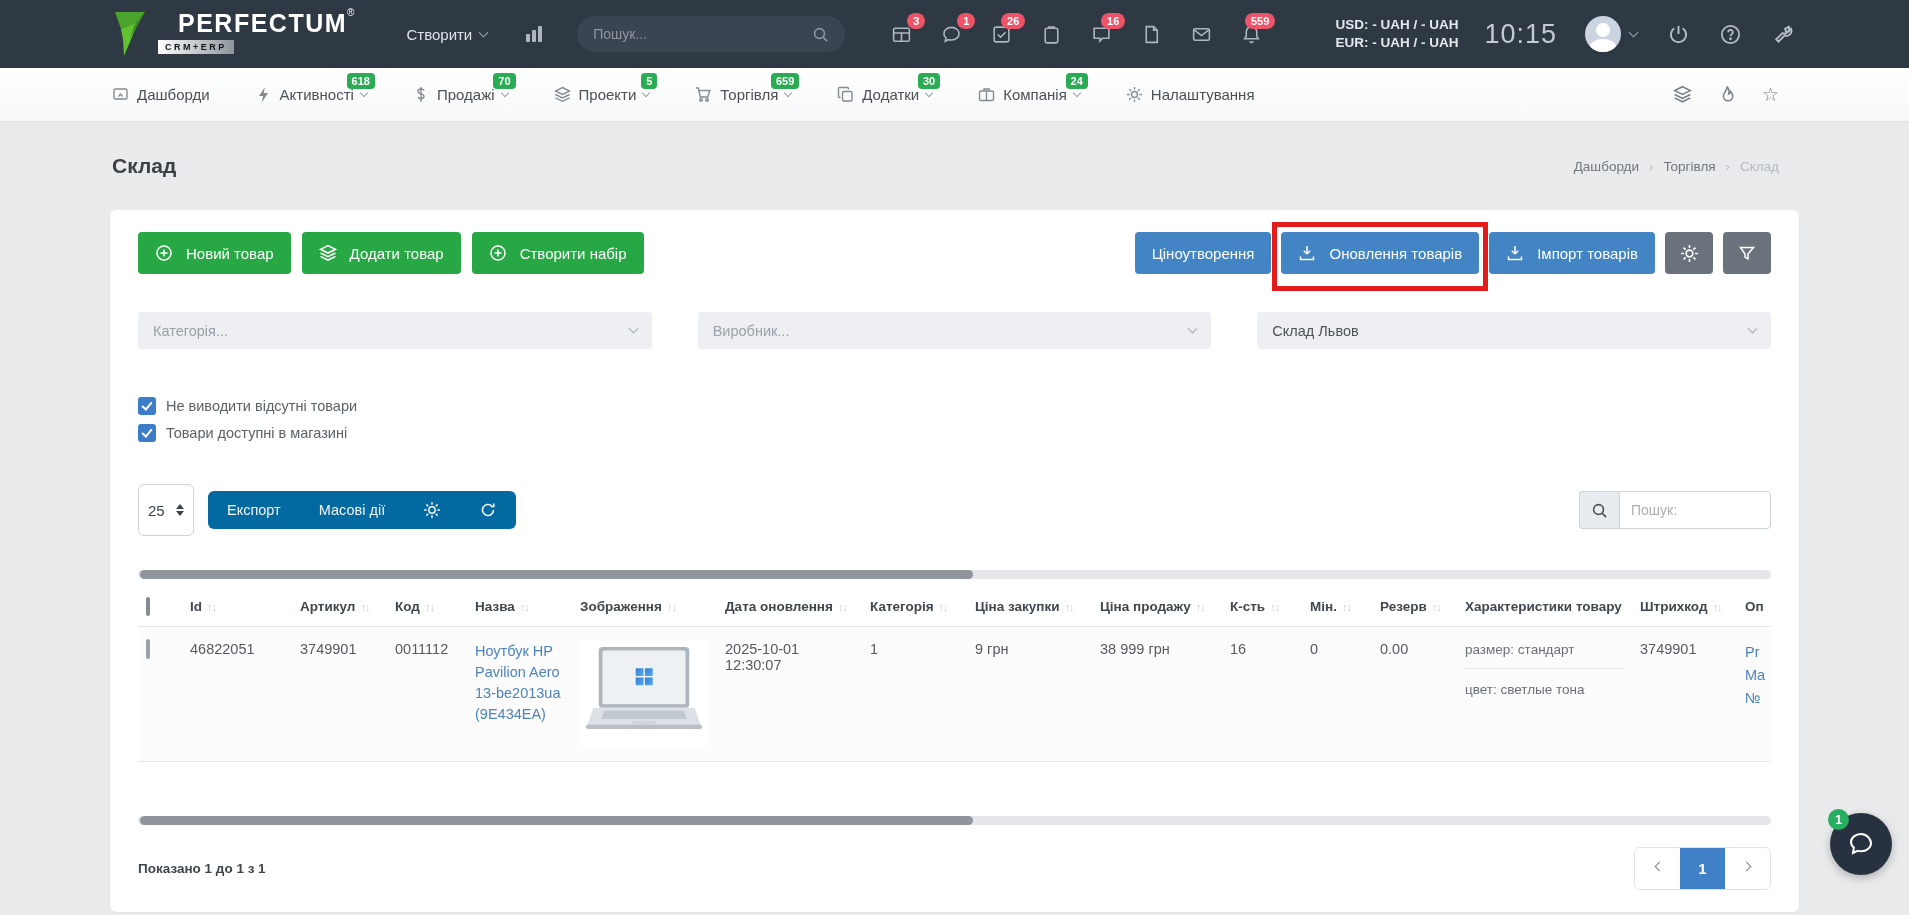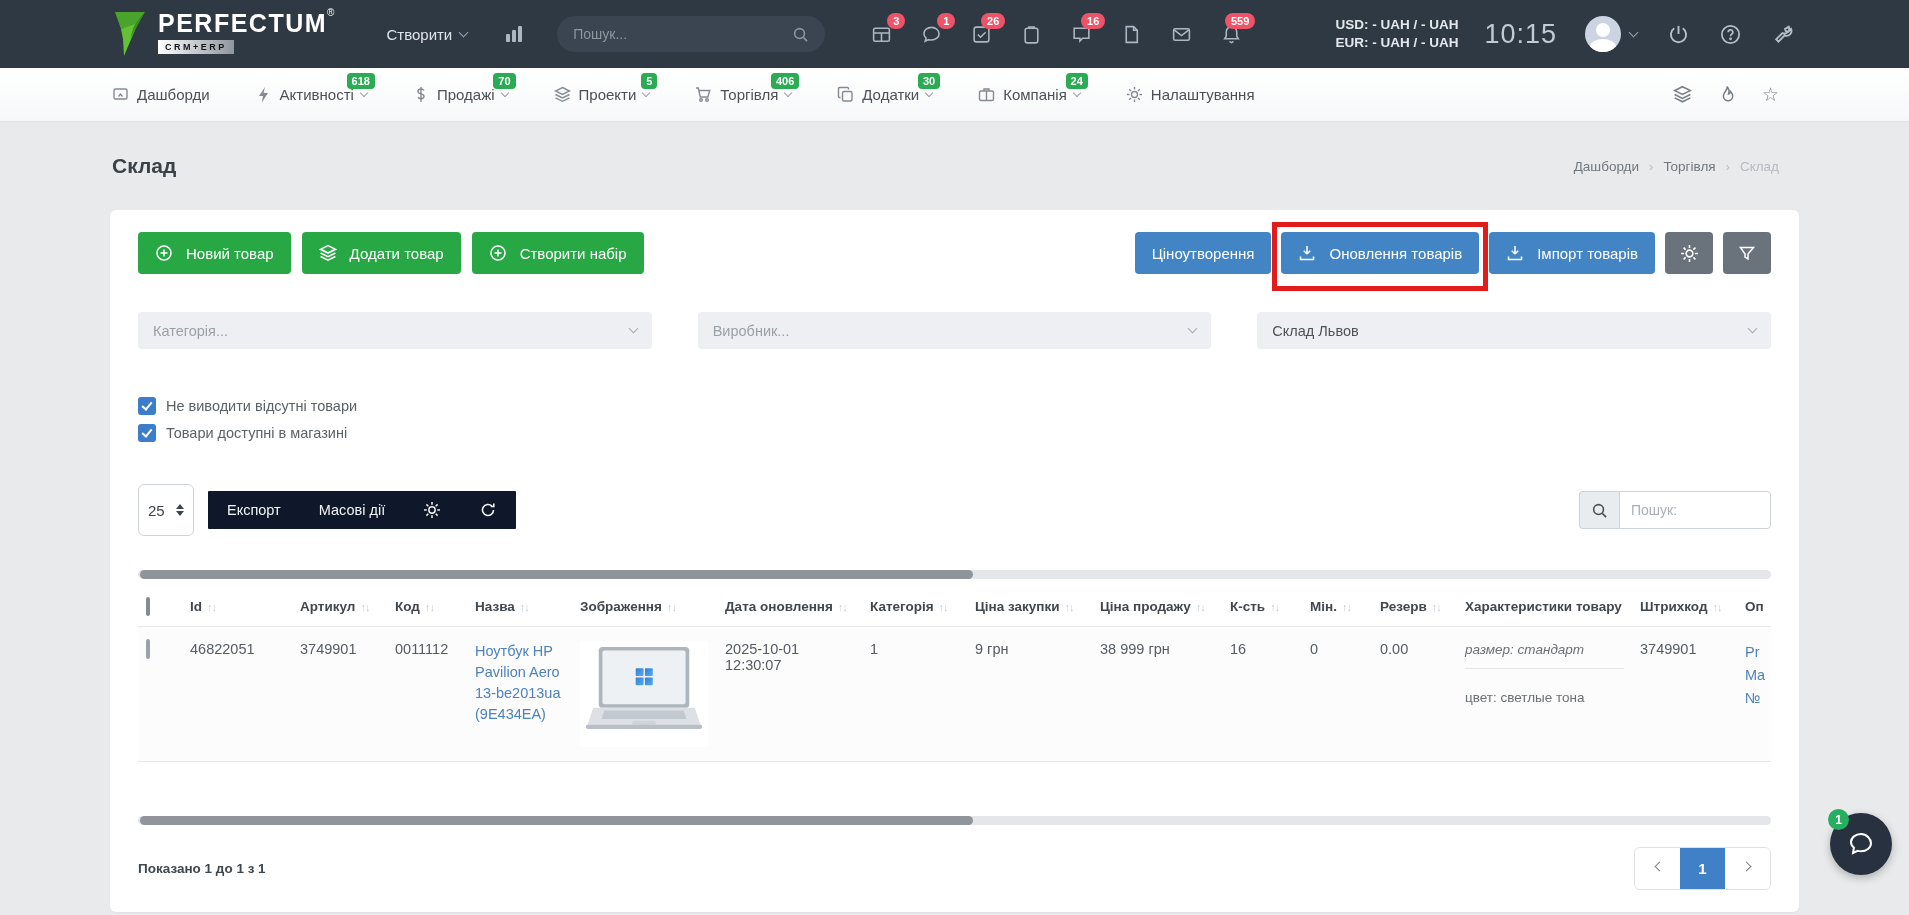--- a/index.html
+++ b/index.html
@@ -5,21 +5,21 @@
   * { margin:0; padding:0; box-sizing:border-box; }
   html,body { width:1909px; height:915px; overflow:hidden; background:#e9eaec;
     font-family:"Liberation Sans", sans-serif; }
   svg { display:block; }
 
   
   .topbar { height:68px; background:#2e3944; display:flex; align-items:center;
     padding:0 115px 0 112px; color:#cfd5dc; }
   .brand { display:flex; align-items:flex-start; gap:10px; margin-right:52px; }
   .brand-text { position:relative; }
-  .brand-name { color:#fff; font-weight:700; font-size:25px; letter-spacing:1.5px; line-height:1; }
+  .brand-name { color:#fff; font-weight:700; font-size:25px; letter-spacing:1.5px; line-height:1;margin-left:20px; }
   .brand-reg { color:#fff; font-size:10px; vertical-align:top; position:relative; top:-4px; }
   .brand-sub { display:inline-block; margin-top:4px; background:linear-gradient(90deg,#ffffff,#8e959c);
     color:#10151a; font-size:9px; font-weight:700; letter-spacing:2.5px; padding:2px 7px; }
   .tb-create { display:flex; align-items:center; gap:8px; color:#dfe4e9; font-size:15px;
     margin-right:36px; cursor:pointer; }
   .chev { width:7px; height:7px; border-right:1.6px solid #9aa2ab; border-bottom:1.6px solid #9aa2ab;
     transform:rotate(45deg); margin-top:-4px; }
   .tb-chart { margin-right:32px; }
   .tb-search { width:268px; height:36px; background:#3a4551; border-radius:18px; display:flex;
     align-items:center; padding:0 16px; margin-right:46px; }
@@ -97,21 +97,21 @@
 
   
   .tctrl { margin-top:42px; display:flex; align-items:center; }
   .pagesize { width:56px; height:52px; background:#fff; border:1px solid #ced3d8; border-radius:6px;
     display:flex; align-items:center; justify-content:space-between; padding:0 9px; font-size:15px;
     color:#3c434a; cursor:pointer; margin-right:14px; }
   .stepper { display:flex; flex-direction:column; gap:2px; }
   .stepper i { display:block; width:0; height:0; border-left:4px solid transparent; border-right:4px solid transparent; }
   .stepper .up { border-bottom:5px solid #3c434a; }
   .stepper .dn { border-top:5px solid #3c434a; }
-  .btn-group { display:flex; background:#0f172a; border-radius:1px; overflow:hidden; height:38px; }
+  .btn-group { display:flex; background:#0369a1; border-radius:6px; overflow:hidden; height:38px; }
   .btn-group .gbtn { display:flex; align-items:center; justify-content:center; color:#f2f4f6;
     font-size:14.5px; padding:0 19px; cursor:pointer; background:transparent; border:0; font-family:inherit; }
   .tsearch { margin-left:auto; display:flex; align-items:flex-end; }
   .tsearch-btn { width:40px; height:38px; background:#e9ecef; border:1px solid #ced3d8; border-right:0;
     border-radius:4px 0 0 4px; display:flex; align-items:center; justify-content:center; cursor:pointer; }
   .tsearch input { width:152px; height:38px; border:1px solid #ced3d8; border-radius:0 4px 4px 0;
     outline:none; font-size:14px; padding:0 11px; color:#4b5157; font-family:inherit; }
   .tsearch input::placeholder { color:#aab0b6; }
 
   
@@ -124,21 +124,21 @@
   table { border-collapse:collapse; table-layout:fixed; width:1719px; }
   th { text-align:left; font-size:13.5px; font-weight:700; color:#40474e; padding:14px 8px 12px 8px;
     white-space:nowrap; overflow:hidden; }
   th .sort { color:#c6ccd2; font-size:11px; font-weight:400; margin-left:5px; letter-spacing:-1px; }
   td { vertical-align:top; padding:14px 8px; font-size:14.5px; color:#555b61;
     border-top:1px solid #e6e9eb; border-bottom:1px solid #e6e9eb; background:#fcfcfd; }
   .cbx { width:18px; height:18px; border:2px solid #848b92; border-radius:3px; background:#fff; cursor:pointer; }
   .link { color:#4d82bb; cursor:pointer; line-height:1.45; word-wrap:break-word; }
   .imgbox { width:128px; height:106px; background:#fff; display:flex; align-items:center; justify-content:center; }
   .attr { font-size:13.5px; color:#6a7076; line-height:1.4; }
-  .attr .a1 { border-bottom:1px solid #e3e6e9; padding-bottom:8px; margin-bottom:20px;font-style:italic; }
+  .attr .a1 { border-bottom:1px solid #e3e6e9; padding-bottom:8px; margin-bottom:12px; }
   .cliplines { color:#4d82bb; line-height:1.6; }
 
   
   .cfoot { margin-top:22px; display:flex; align-items:center; justify-content:space-between; }
   .showing { font-size:13.5px; font-weight:700; color:#3f464c; }
   .pager { display:flex; border:1px solid #dde1e5; border-radius:6px; overflow:hidden; }
   .pager .pg { width:45px; height:41px; display:flex; align-items:center; justify-content:center;
     background:#fff; cursor:pointer; }
   .pager .pg .chev { border-color:#7d848b; }
   .pager .pg.active { background:#3f80c6; color:#fff; font-size:15px; font-weight:700; }
@@ -313,21 +313,21 @@
     <span class="nav-badge">5</span>
   </div>
   <div class="nav-item">
     <svg width="17" height="17" viewBox="0 0 17 17" fill="none" stroke="#848b92" stroke-width="1.4">
         <path d="M1 2h2.3l2 9h7.5l2-6.5H4"></path>
         <circle cx="6" cy="14" r="1.3"></circle>
         <circle cx="12" cy="14" r="1.3"></circle>
       </svg>
     <span>Торгівля</span>
     <i class="chev"></i>
-    <span class="nav-badge">406</span>
+    <span class="nav-badge">659</span>
   </div>
   <div class="nav-item">
     <svg width="17" height="17" viewBox="0 0 17 17" fill="none" stroke="#848b92" stroke-width="1.4">
         <rect x="5.5" y="5.5" width="9.5" height="9.5" rx="1.5"></rect>
         <path d="M3.5 11.5h-1a1 1 0 0 1-1-1v-8a1 1 0 0 1 1-1h8a1 1 0 0 1 1 1v1"></path>
       </svg>
     <span>Додатки</span>
     <i class="chev"></i>
     <span class="nav-badge">30</span>
   </div>

